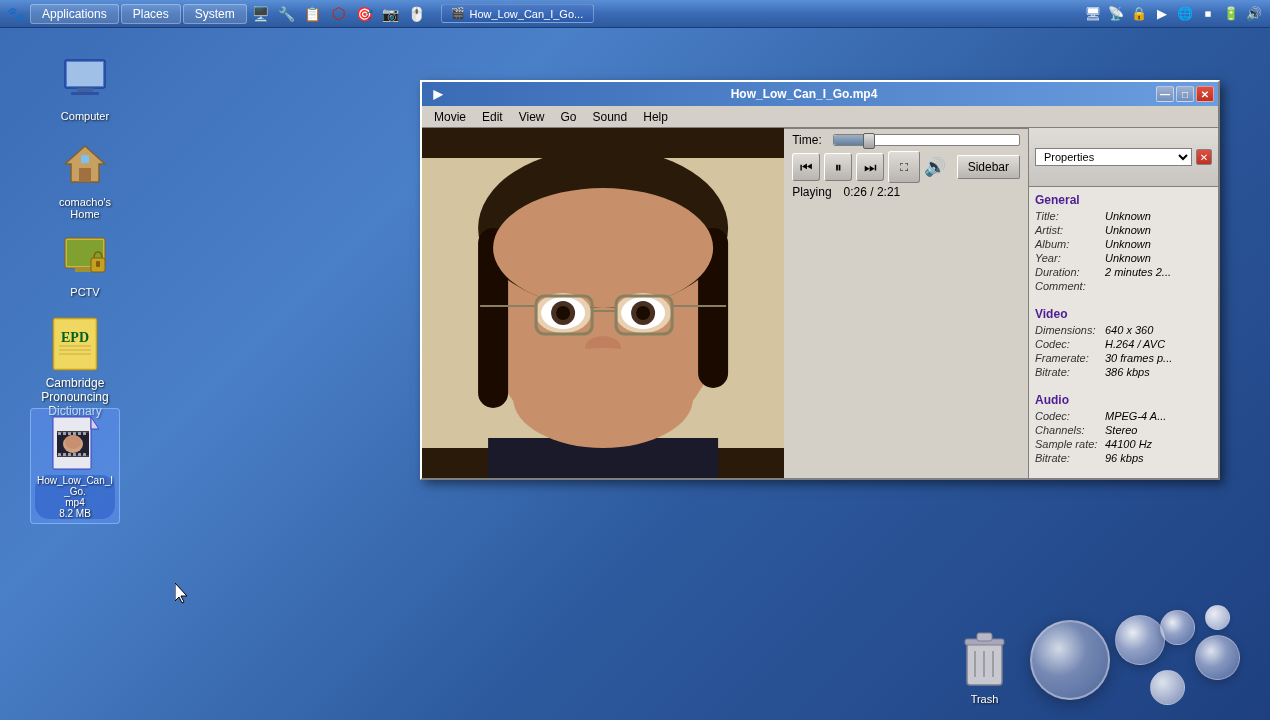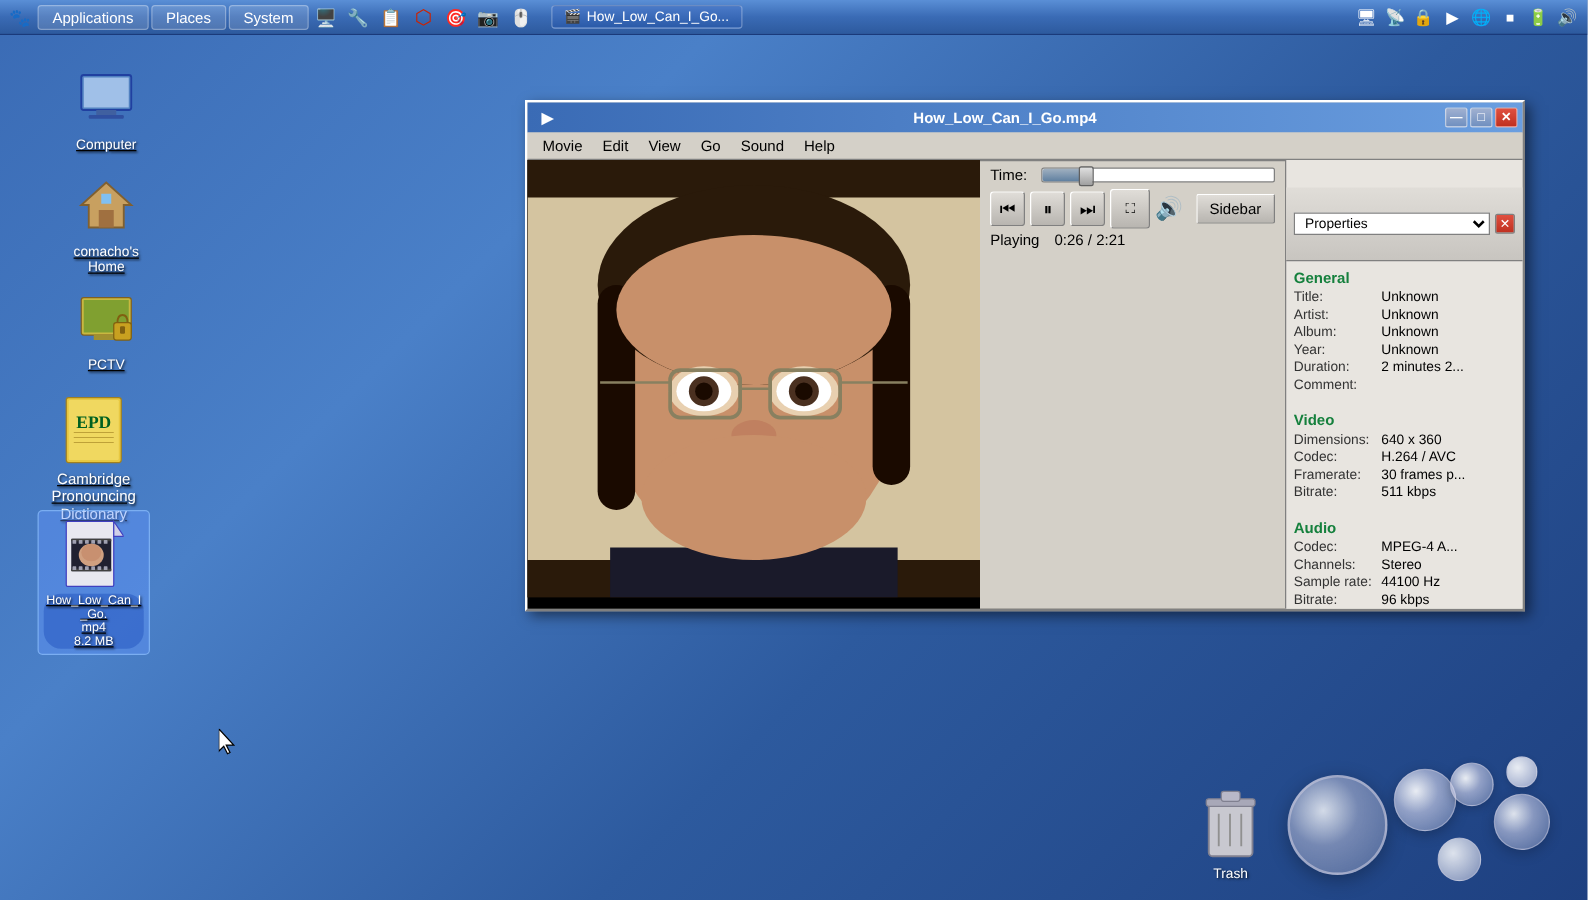--- a/index.html
+++ b/index.html
@@ -89,21 +89,20 @@
 
     
     .desktop-icon {
       position: absolute;
       width: 90px;
       display: flex;
       flex-direction: column;
       align-items: center;
       cursor: pointer;
       padding: 4px;
-      text-decoration: underline;
     }
     .desktop-icon .icon-img {
       width: 48px;
       height: 60px;
       display: flex;
       align-items: center;
       justify-content: center;
       font-size: 36px;
     }
     .desktop-icon .icon-label {
@@ -307,21 +306,20 @@
       font-size: 11px;
       color: #000;
     }
     .sidebar-header {
       display: flex;
       align-items: center;
       justify-content: flex-start;
       padding: 20px 6px;
       background: linear-gradient(to bottom, #e0ddd8, #c8c5c0);
       border-bottom: 1px solid #808080;
-      margin-top: 22px;
     }
     .sidebar-select {
       font-size: 11px;
       background: white;
       border: 1px solid #808080;
       padding: 1px 4px;
       flex: 1;
       margin-right: 4px;
     }
     .sidebar-close-btn {
@@ -334,25 +332,26 @@
       cursor: pointer;
       font-size: 10px;
       display: flex;
       align-items: center;
       justify-content: center;
     }
     .sidebar-section-title {
       font-weight: bold;
       font-size: 12px;
       padding: 6px 6px 2px;
-      color: #15803d;
+      color: #4c1d95;
     }
     .prop-row {
       display: flex;
       padding: 1px 6px;
+      font-style: italic;
     }
     .prop-key {
       color: #333;
       min-width: 70px;
       font-size: 11px;
     }
     .prop-val {
       color: #000;
       font-size: 11px;
       flex: 1;
@@ -617,21 +616,21 @@
       <div class="prop-row">
         <div class="prop-key">Codec:</div>
         <div class="prop-val">H.264 / AVC</div>
       </div>
       <div class="prop-row">
         <div class="prop-key">Framerate:</div>
         <div class="prop-val">30 frames p...</div>
       </div>
       <div class="prop-row">
         <div class="prop-key">Bitrate:</div>
-        <div class="prop-val">511 kbps</div>
+        <div class="prop-val">386 kbps</div>
       </div>
       <div class="prop-divider"></div>
 
       <div class="sidebar-section-title">Audio</div>
       <div class="prop-row">
         <div class="prop-key">Codec:</div>
         <div class="prop-val">MPEG-4 A...</div>
       </div>
       <div class="prop-row">
         <div class="prop-key">Channels:</div>

